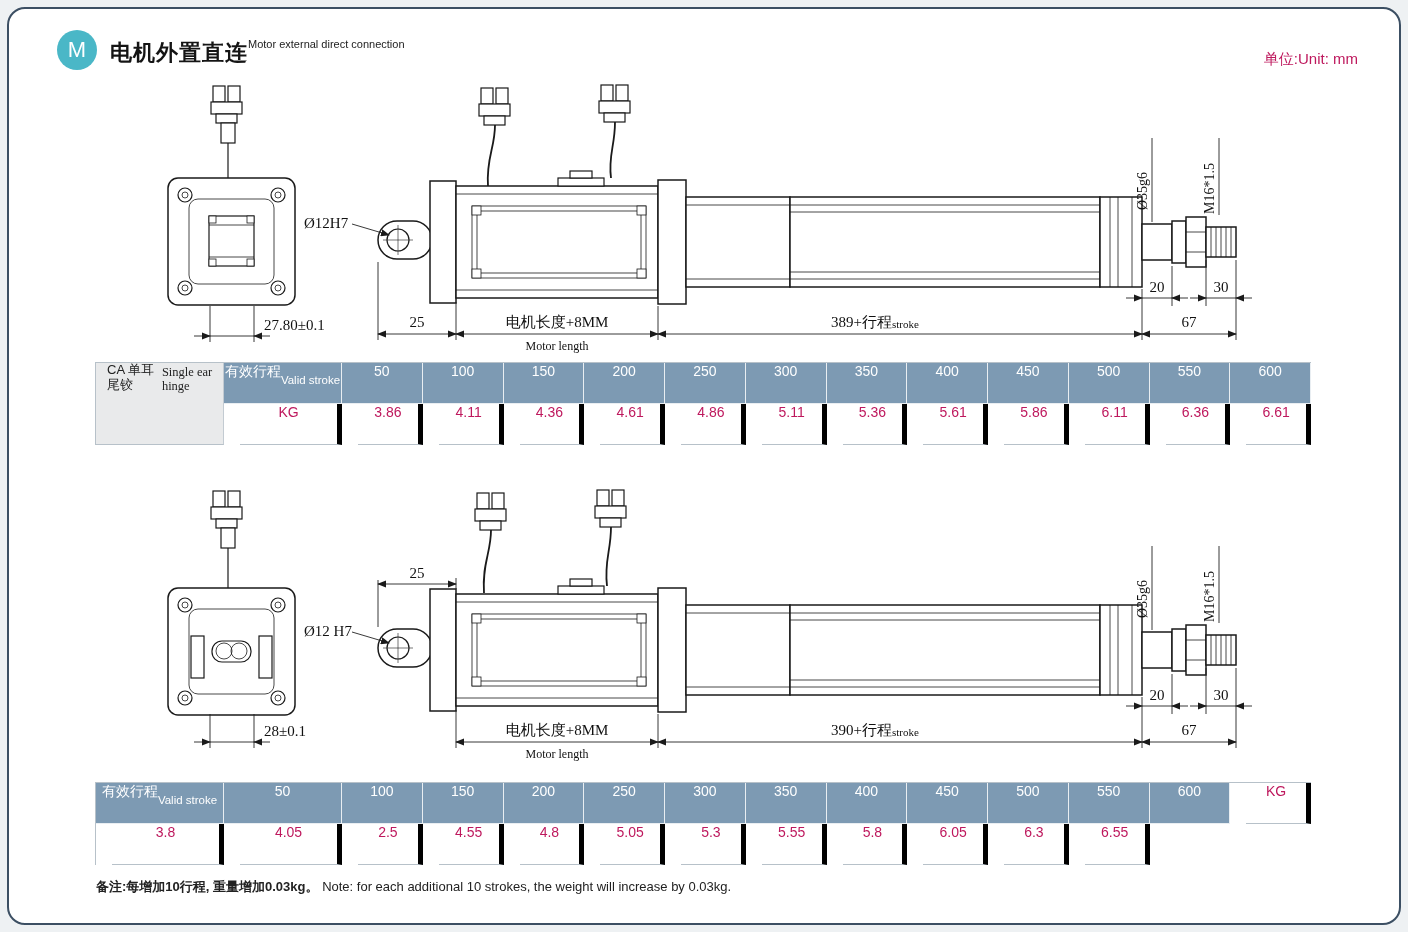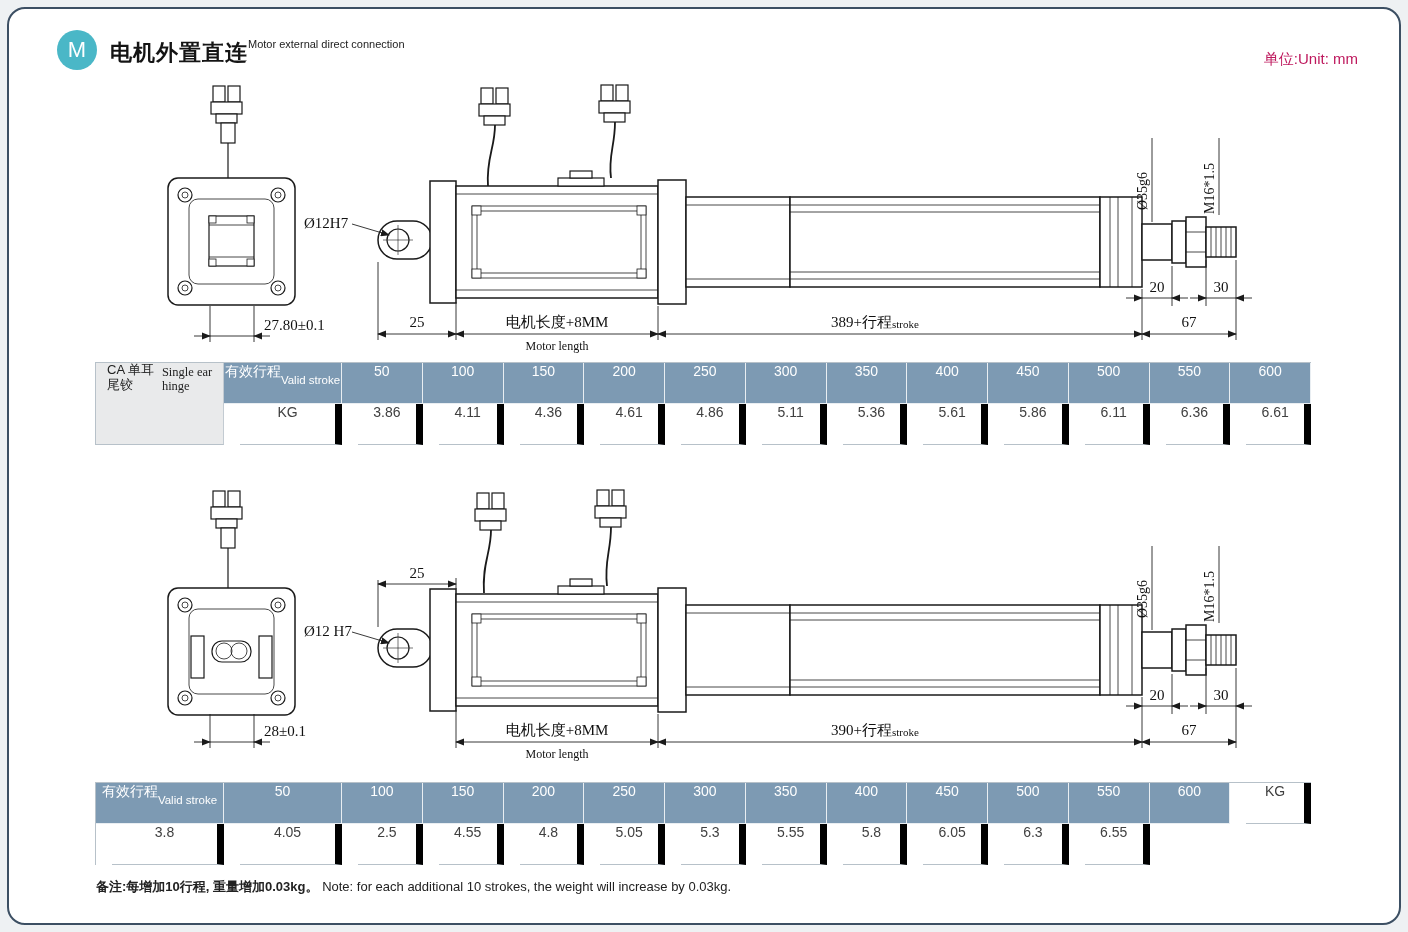--- a/index.html
+++ b/index.html
@@ -42,22 +42,22 @@
     grid-row:1/3;grid-column:1;background:#e9eaeb;color:#222;font-size:13px;
     border-right:1px solid #c3cbd2;border-bottom:1px solid #b7c1c9;padding-left:11px;
   }
   .lbl .en{font-size:12.5px;margin-top:2px;font-family:Liberation Serif, serif;}
   .hd{
     background:#7d9ab3;color:#fff;font-size:14px;
     border-right:1px solid #e9eef2;border-bottom:1px solid #e9eef2;
   }
   .hd .sm{font-size:11.5px;margin-top:11px;}
   .kg,.val{
-    background:#fff;color:#404040;font-size:14px;
-    border-right:7px solid #000000;border-bottom:1px solid #b7c1c9;margin-left:16px;
+    background:#fff;color:#be185d;font-size:14px;
+    border-right:5px solid #000000;border-bottom:1px solid #b7c1c9;margin-left:16px;
   }
   .note{position:absolute;left:96px;top:878px;font-size:13px;color:#222;}
   .note .zh{font-weight:600;}
 </style>
 </head>
 <body>
 
 <div class="sheet"></div>
 
 <div class="badge">M</div>

